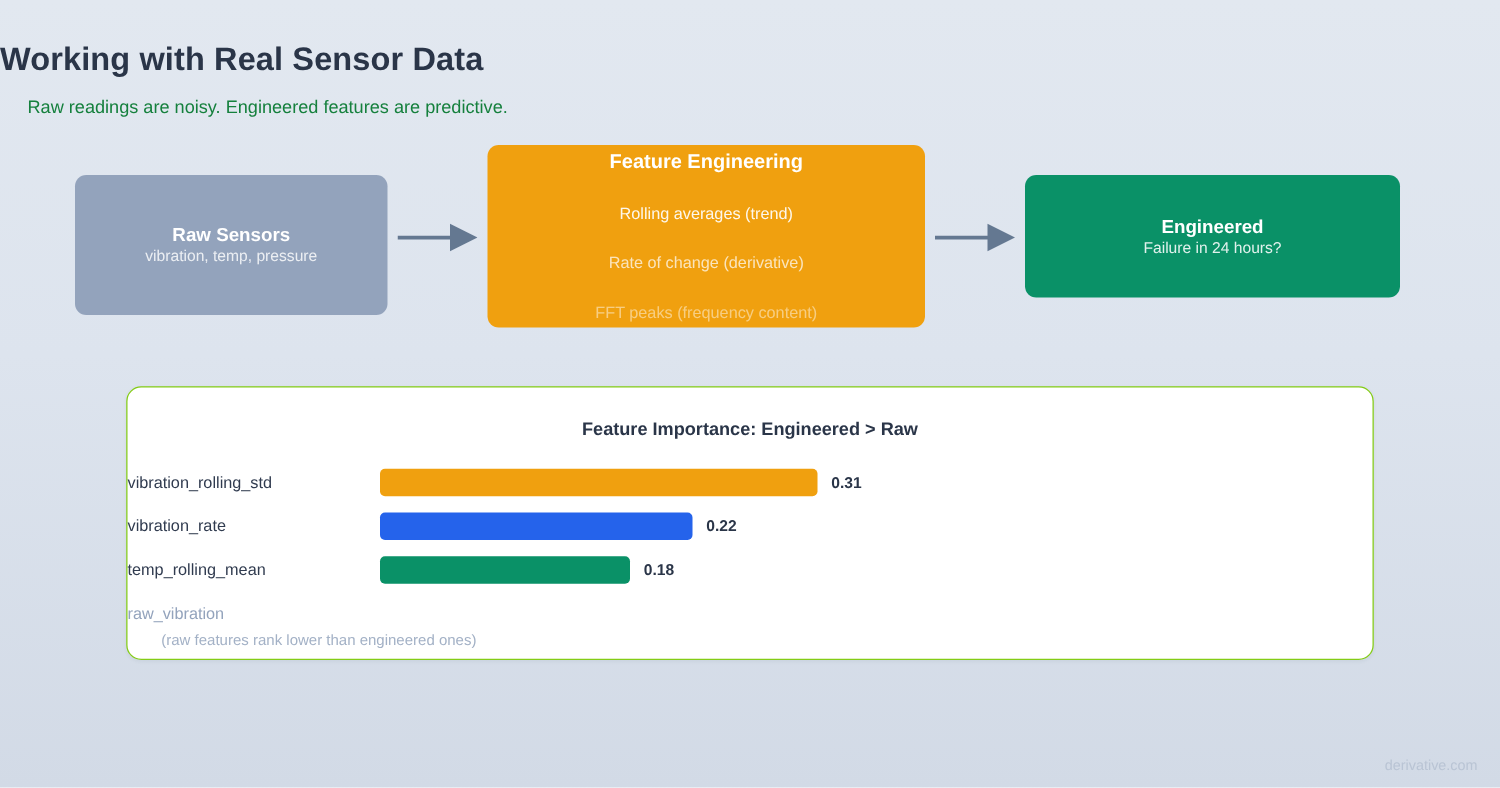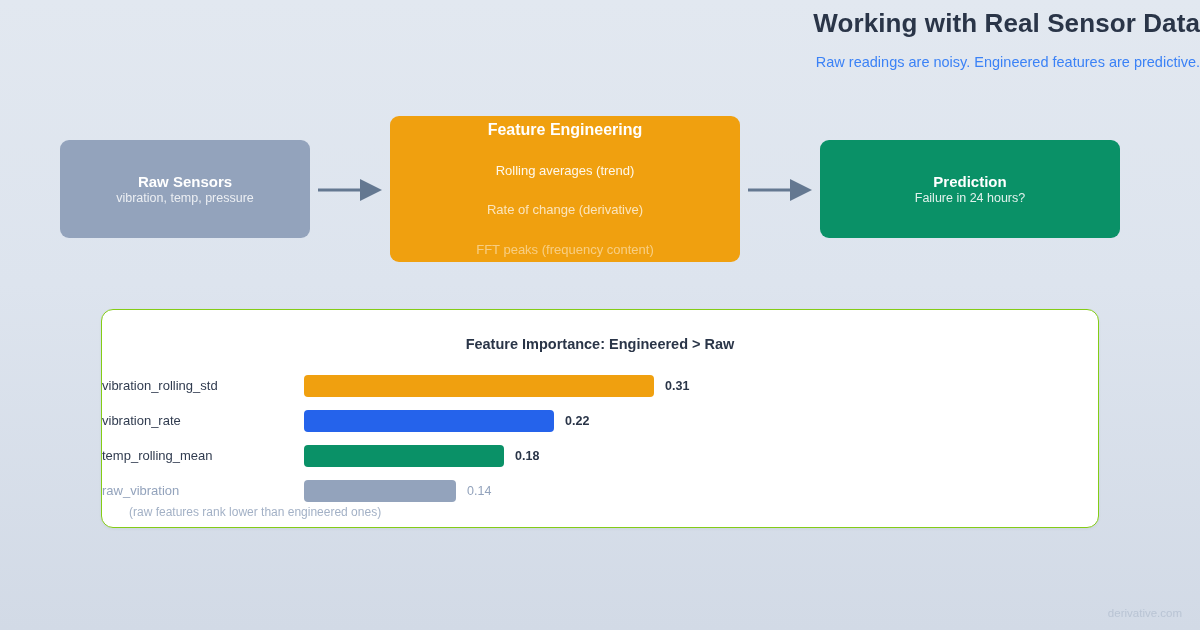--- a/index.html
+++ b/index.html
@@ -12,34 +12,35 @@
   body {
     font-family: "Liberation Sans", sans-serif;
     background: linear-gradient(180deg, #e2e8f0 0%, #dde4ee 45%, #d2dae6 100%);
     color: #2a3548;
     overflow: hidden;
     position: relative;
   }
 
   
   .header {
-    text-align: right;
-    padding-top: 8px;
+    text-align: left;
+    padding-top: 32px;
   }
   .page-title {
     font-size: 26px;
     font-weight: bold;
     color: #2a3548;
     letter-spacing: 0.1px;
   }
   .page-subtitle {
     margin-top: 15px;
     font-size: 14.5px;
-    color: #3b82f6;
+    color: #15803d;
     font-weight: normal;
+    margin-left: 22px;
   }
 
   
   .flow {
     position: absolute;
     left: 0;
     top: 116px;
     width: 1200px;
     height: 146px;
   }
@@ -63,21 +64,21 @@
     font-size: 12.5px;
     color: #ffffff;
     margin-top: 1px;
     line-height: 1.2;
   }
 
   #box-raw {
     left: 60px;
     top: 24px;
     width: 250px;
-    height: 98px;
+    height: 112px;
     background: #93a3bc;
   }
   #box-raw .box-line { opacity: 0.82; }
 
   #box-fe {
     left: 390px;
     top: 0px;
     width: 350px;
     height: 146px;
     background: #f0a00f;
@@ -200,21 +201,21 @@
     <div class="box-line fade-2">Rate of change (derivative)</div>
     <div class="box-line fade-3">FFT peaks (frequency content)</div>
   </div>
 
   <svg class="arrow" id="arrow-2" viewBox="0 0 64 30" xmlns="http://www.w3.org/2000/svg">
     <line x1="0" y1="15" x2="44" y2="15" stroke="#647891" stroke-width="3"></line>
     <polygon points="42,4 64,15 42,26" fill="#647891"></polygon>
   </svg>
 
   <div class="flow-box" id="box-pred">
-    <div class="box-title">Prediction</div>
+    <div class="box-title">Engineered</div>
     <div class="box-line">Failure in 24 hours?</div>
   </div>
 
 </div>
 
 <div class="card">
   <div class="card-title">Feature Importance: Engineered &gt; Raw</div>
 
   <div class="bars" id="bars-container">
       <div class="bar-row">
@@ -233,23 +234,19 @@
       </div>
       <div class="bar-row">
         <div class="bar-label">temp_rolling_mean</div>
         <div class="bar-track">
           <div class="bar-fill" style="width: 200px; background: rgb(10, 145, 103);"></div>
           <div class="bar-value">0.18</div>
         </div>
       </div>
       <div class="bar-row muted">
         <div class="bar-label">raw_vibration</div>
-        <div class="bar-track">
-          <div class="bar-fill" style="width: 152px; background: rgb(147, 163, 188);"></div>
-          <div class="bar-value">0.14</div>
-        </div>
       </div>
     </div>
 
   <div class="bars-note" id="bars-note" style="padding-left:27px;">(raw features rank lower than engineered ones)</div>
 </div>
 
 <div class="watermark">derivative.com</div>
 
 </body></html>

